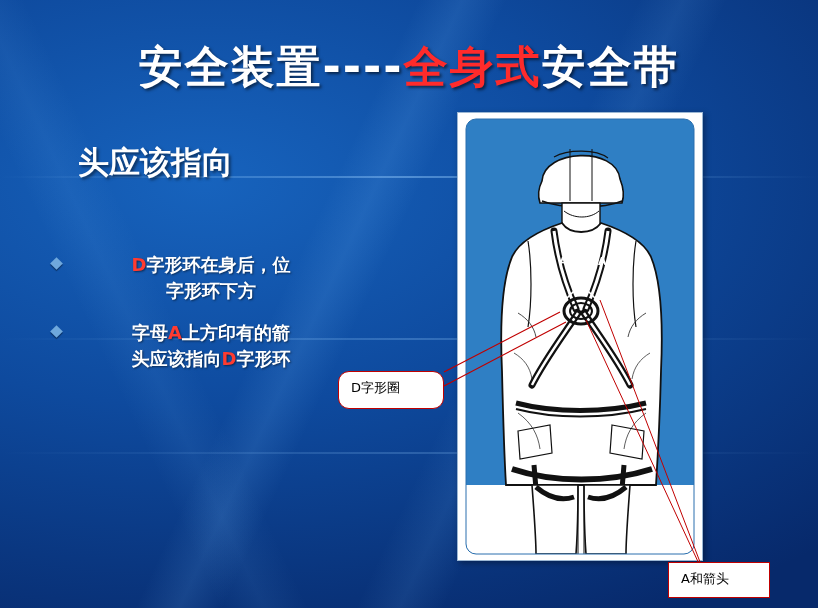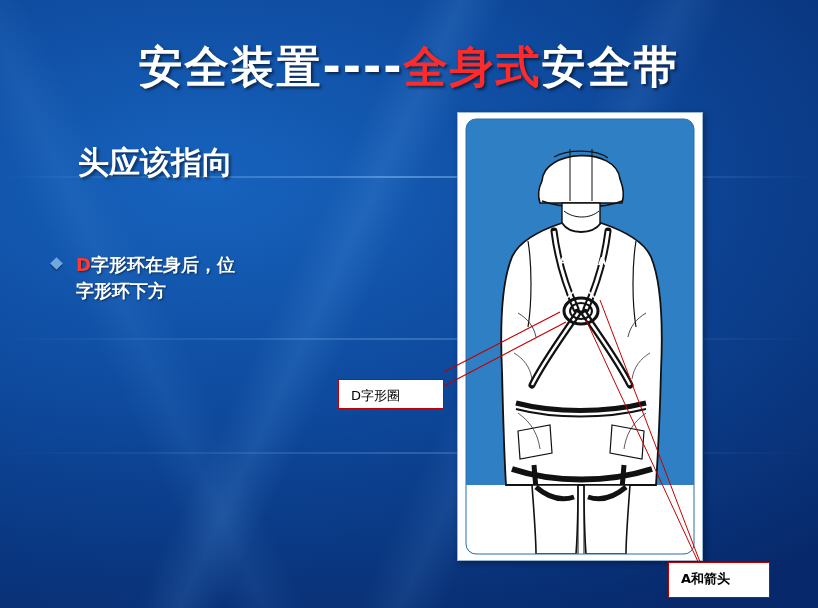--- a/index.html
+++ b/index.html
@@ -65,20 +65,21 @@
   }
   .bullet {
     position: relative;
     margin-bottom: 16px;
     padding-left: 30px;
     color: #ffffff;
     font-size: 18px;
     font-weight: bold;
     line-height: 1.45;
     text-shadow: 1px 1px 2px rgba(0,0,0,0.5);
+    text-align: center;
   }
   .bullet .dia {
     position: absolute;
     left: 6px;
     top: 7px;
     width: 9px;
     height: 9px;
     background: #6fa8dc;
     transform: rotate(45deg);
     box-shadow: 1px 1px 1px rgba(0,0,0,0.4);
@@ -102,22 +103,22 @@
     position: absolute;
     background: #ffffff;
     border: 1px solid #c00000;
     color: #000000;
     font-size: 13px;
     line-height: 1;
     padding: 9px 12px;
     white-space: nowrap;
     font-family: "DejaVu Sans", "Liberation Sans", sans-serif;
   }
-  #callout-d { left: 338px; top: 379px; width: 106px; height: 30px; box-sizing: border-box; }
-  #callout-a { left: 668px; top: 562px; width: 102px; height: 36px; box-sizing: border-box; font-weight: bold; }
+  #callout-d { left: 338px; top: 371px; width: 106px; height: 38px; box-sizing: border-box; border-radius: 11px; }
+  #callout-a { left: 668px; top: 562px; width: 102px; height: 36px; box-sizing: border-box; }
   .leader { position: absolute; pointer-events: none; }
 </style>
 </head>
 <body>
 
 <div id="slide">
 
   <div class="streaks"></div>
   <div class="hglow" style="top:176px;"></div>
   <div class="hglow" style="top:338px; opacity:.6;"></div>
@@ -133,20 +134,25 @@
 
   <div class="bullets">
 
     <div class="bullet">
       <span class="dia"></span>
       <em>D</em><span>字形环在身后，位</span><br>
       <span>字形环下方</span>
     </div>
 
 
+    <div class="bullet">
+      <span class="dia"></span>
+      <span>字母</span><em>A</em><span>上方印有的箭</span><br>
+      <span>头应该指向</span><em>D</em><span>字形环</span>
+    </div>
 
   </div>
 
   <div class="photo">
     <svg viewBox="0 0 244 447" width="244" height="447">
       <defs>
         <clipPath id="panelclip">
             <rect x="8" y="6" width="228" height="435" rx="10"></rect>
           </clipPath>
       </defs>

